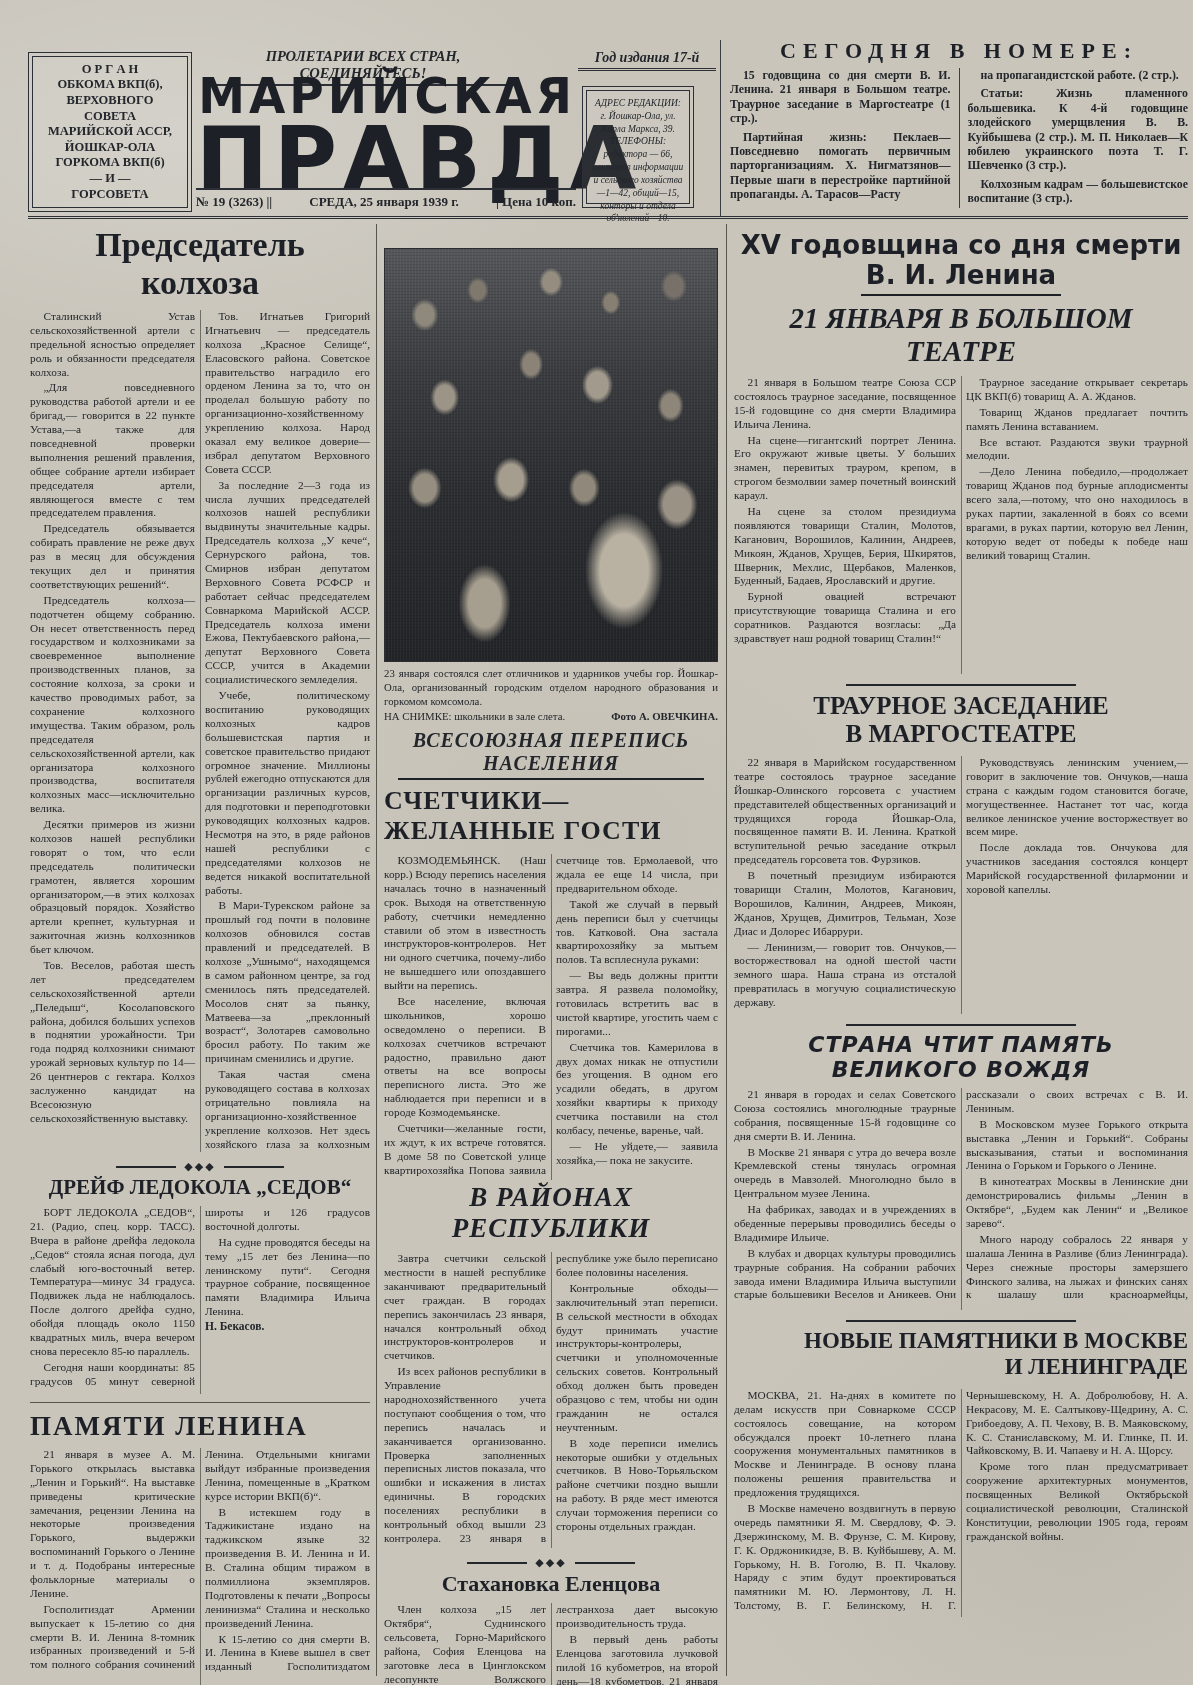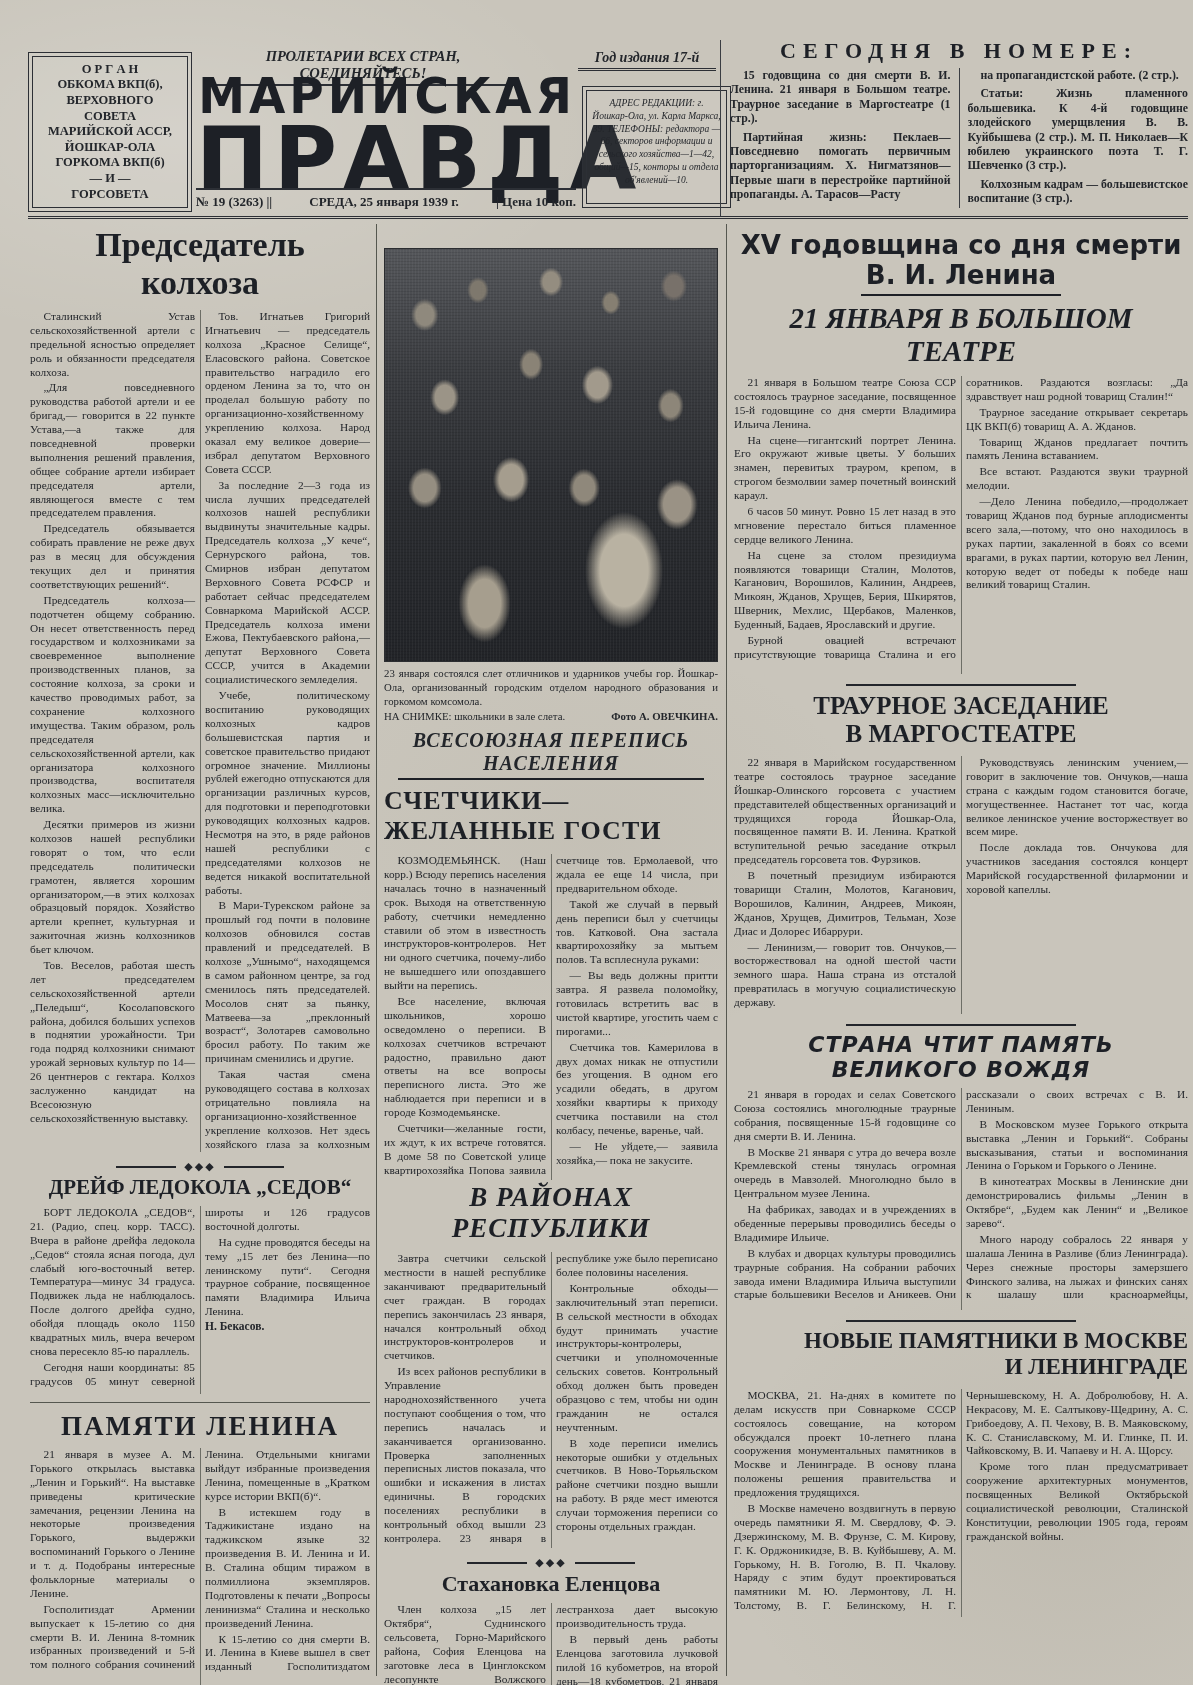--- a/index.html
+++ b/index.html
@@ -23,21 +23,21 @@
     font-weight:bold;font-size:12.5px;line-height:1.25;padding:6px 8px;}
   #org-box p{margin:0;}
   #slogan{position:absolute;left:208px;top:48px;width:310px;text-align:center;
     font-weight:bold;font-style:italic;font-size:14.5px;border-bottom:2px solid #2c2f35;padding-bottom:2px;}
   #title-block{position:absolute;left:196px;top:72px;width:382px;text-align:center;
     font-family:"DejaVu Sans",sans-serif;font-weight:bold;color:#1d2026;}
   #title-line1{font-size:47px;line-height:1.0;letter-spacing:4px;transform:scaleY(1.05);}
   #title-line2{font-size:86px;line-height:0.92;letter-spacing:6px;transform:scaleY(1.02);}
   #edition{position:absolute;left:578px;top:50px;width:138px;text-align:center;
     font-weight:bold;font-style:italic;font-size:14px;border-bottom:3px double #2c2f35;padding-bottom:2px;}
-  #address-box{position:absolute;left:582px;top:86px;width:149px;height:122px;
+  #address-box{position:absolute;left:582px;top:86px;width:112px;height:122px;
     font-style:italic;font-size:9.5px;line-height:1.35;padding:10px 8px;text-align:center;}
   #dateline{position:absolute;left:196px;top:188px;width:380px;border-top:2px solid #2c2f35;
     padding-top:4px;font-size:13px;font-weight:bold;display:flex;justify-content:space-between;}
   #masthead-bottom-rule{position:absolute;left:28px;top:216px;width:1160px;border-top:3px double #2c2f35;}
   #masthead-v-rule{position:absolute;left:720px;top:40px;height:176px;border-left:1px solid #3a3d42;}
 
   #today-box{position:absolute;left:730px;top:38px;width:458px;height:176px;}
   #today-title{text-align:center;font-weight:bold;font-size:22px;letter-spacing:7px;margin:0 0 4px;}
   #today-cols{display:flex;gap:8px;height:140px;overflow:hidden;}
   .today-col{flex:1;font-size:11.8px;line-height:1.22;text-align:justify;font-weight:bold;overflow:hidden;}
@@ -58,21 +58,21 @@
 
   .orn{display:flex;align-items:center;justify-content:center;gap:8px;margin:8px 0 2px;color:#23262b;}
   .orn .line{width:60px;border-top:2px solid #23262b;}
   .orn .di{font-size:11px;letter-spacing:2px;}
   .short-rule{width:230px;margin:10px auto 6px;border-top:2px solid #23262b;}
   .thin-rule{border-top:1px solid #55574f;margin:8px 0;}
 
   h1,h2,h3{margin:0;color:#1d2026;}
   .hl-chairman{font-size:34px;text-align:center;font-weight:bold;margin:0 8px 8px;}
   .hl-sedov{font-size:21px;text-align:center;font-weight:bold;margin:2px 0 6px;}
-  .hl-memory{font-size:27px;text-align:center;font-weight:bold;letter-spacing:2px;margin:4px 0 6px;}
+  .hl-memory{font-size:27px;font-weight:bold;letter-spacing:2px;margin:4px 0 6px;}
   .hl-xv{font-family:"DejaVu Sans",sans-serif;font-size:26px;text-align:center;font-weight:bold;margin:4px 0 0;}
   .xv-underline{width:200px;margin:4px auto 6px;border-top:2px solid #1d2026;}
   .hl-xv-sub{font-size:29px;text-align:center;font-weight:bold;font-style:italic;margin:0 0 8px;}
   .hl-mourning{font-size:25px;text-align:center;font-weight:bold;line-height:1.12;margin:0 0 8px;}
   .hl-country{font-family:"DejaVu Sans",sans-serif;font-size:22px;text-align:center;font-weight:bold;font-style:italic;letter-spacing:1px;margin:0 0 6px;}
   .hl-monuments{font-size:23px;text-align:right;font-weight:bold;line-height:1.15;margin:0 0 8px;}
   .hl-kicker{font-size:20px;text-align:center;font-weight:bold;font-style:italic;letter-spacing:1px;
     border-bottom:2px solid #1d2026;padding-bottom:3px;margin:6px 14px 6px;}
   .hl-census{font-size:26px;text-align:left;font-weight:bold;margin:0 0 8px;letter-spacing:1px;}
   .hl-districts{font-size:27px;text-align:center;font-weight:bold;font-style:italic;letter-spacing:1px;margin:2px 0 8px;}
@@ -264,21 +264,20 @@
   </div>
 
   <div id="right-group" data-name="right-column-group">
     <article data-name="article-xv-anniversary">
       <h1 class="hl-xv" data-name="xv-headline">XV годовщина со дня смерти В. И. Ленина</h1>
       <div class="xv-underline" data-name="headline-underline"></div>
       <h2 class="hl-xv-sub" data-name="xv-subheadline">21 ЯНВАРЯ В БОЛЬШОМ ТЕАТРЕ</h2>
       <div class="body-cols sec" style="height:298px;" data-name="xv-body">
           <p data-name="paragraph">21 января в Большом театре Союза ССР состоялось траурное заседание, посвященное 15-й годовщине со дня смерти Владимира Ильича Ленина.</p>
           <p data-name="paragraph">На сцене—гигантский портрет Ленина. Его окружают живые цветы. У больших знамен, перевитых трауром, крепом, в строгом безмолвии замер почетный воинский караул.</p>
-          <p data-name="paragraph">6 часов 50 минут. Ровно 15 лет назад в это мгновение перестало биться пламенное сердце великого Ленина.</p>
           <p data-name="paragraph">На сцене за столом президиума появляются товарищи Сталин, Молотов, Каганович, Ворошилов, Калинин, Андреев, Микоян, Жданов, Хрущев, Берия, Шкирятов, Шверник, Мехлис, Щербаков, Маленков, Буденный, Бадаев, Ярославский и другие.</p>
           <p data-name="paragraph">Бурной овацией встречают присутствующие товарища Сталина и его соратников. Раздаются возгласы: „Да здравствует наш родной товарищ Сталин!“</p>
           <p data-name="paragraph">Траурное заседание открывает секретарь ЦК ВКП(б) товарищ А. А. Жданов.</p>
           <p data-name="paragraph">Товарищ Жданов предлагает почтить память Ленина вставанием.</p>
           <p data-name="paragraph">Все встают. Раздаются звуки траурной мелодии.</p>
           <p data-name="paragraph">—Дело Ленина победило,—продолжает товарищ Жданов под бурные аплодисменты всего зала,—потому, что оно находилось в руках партии, закаленной в боях со всеми врагами, в руках партии, которую вел Ленин, которую ведет от победы к победе наш великий товарищ Сталин.</p>
         </div>
     </article>
 
     <div class="short-rule" data-name="section-rule"></div>

